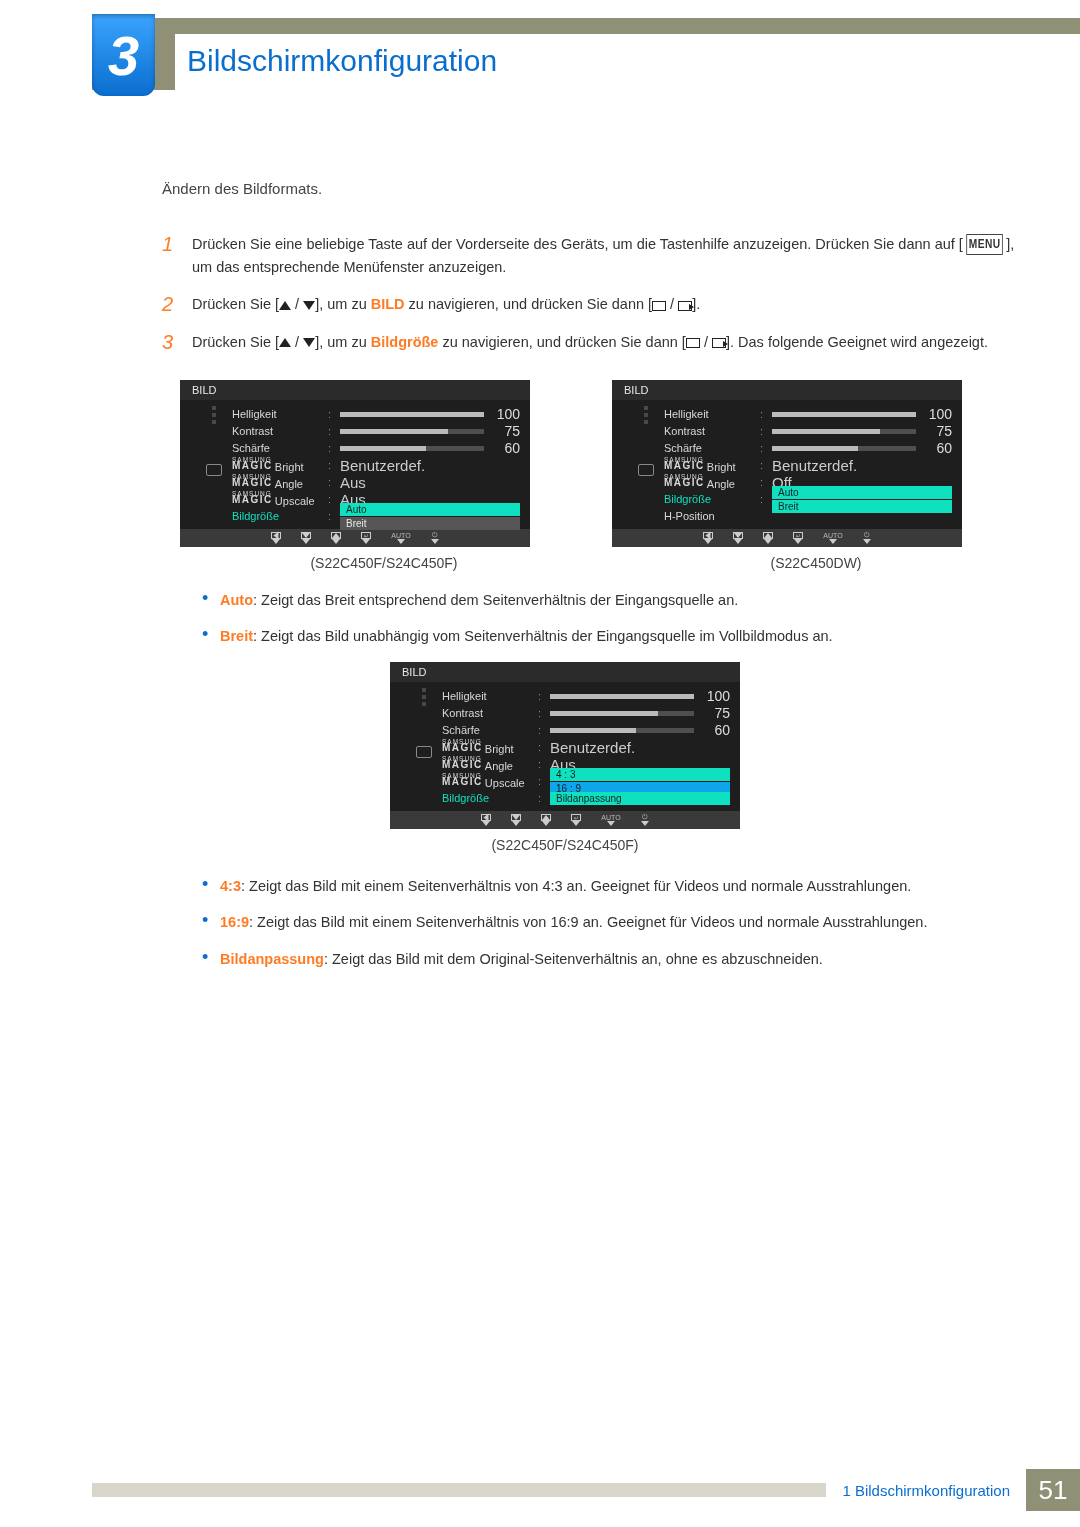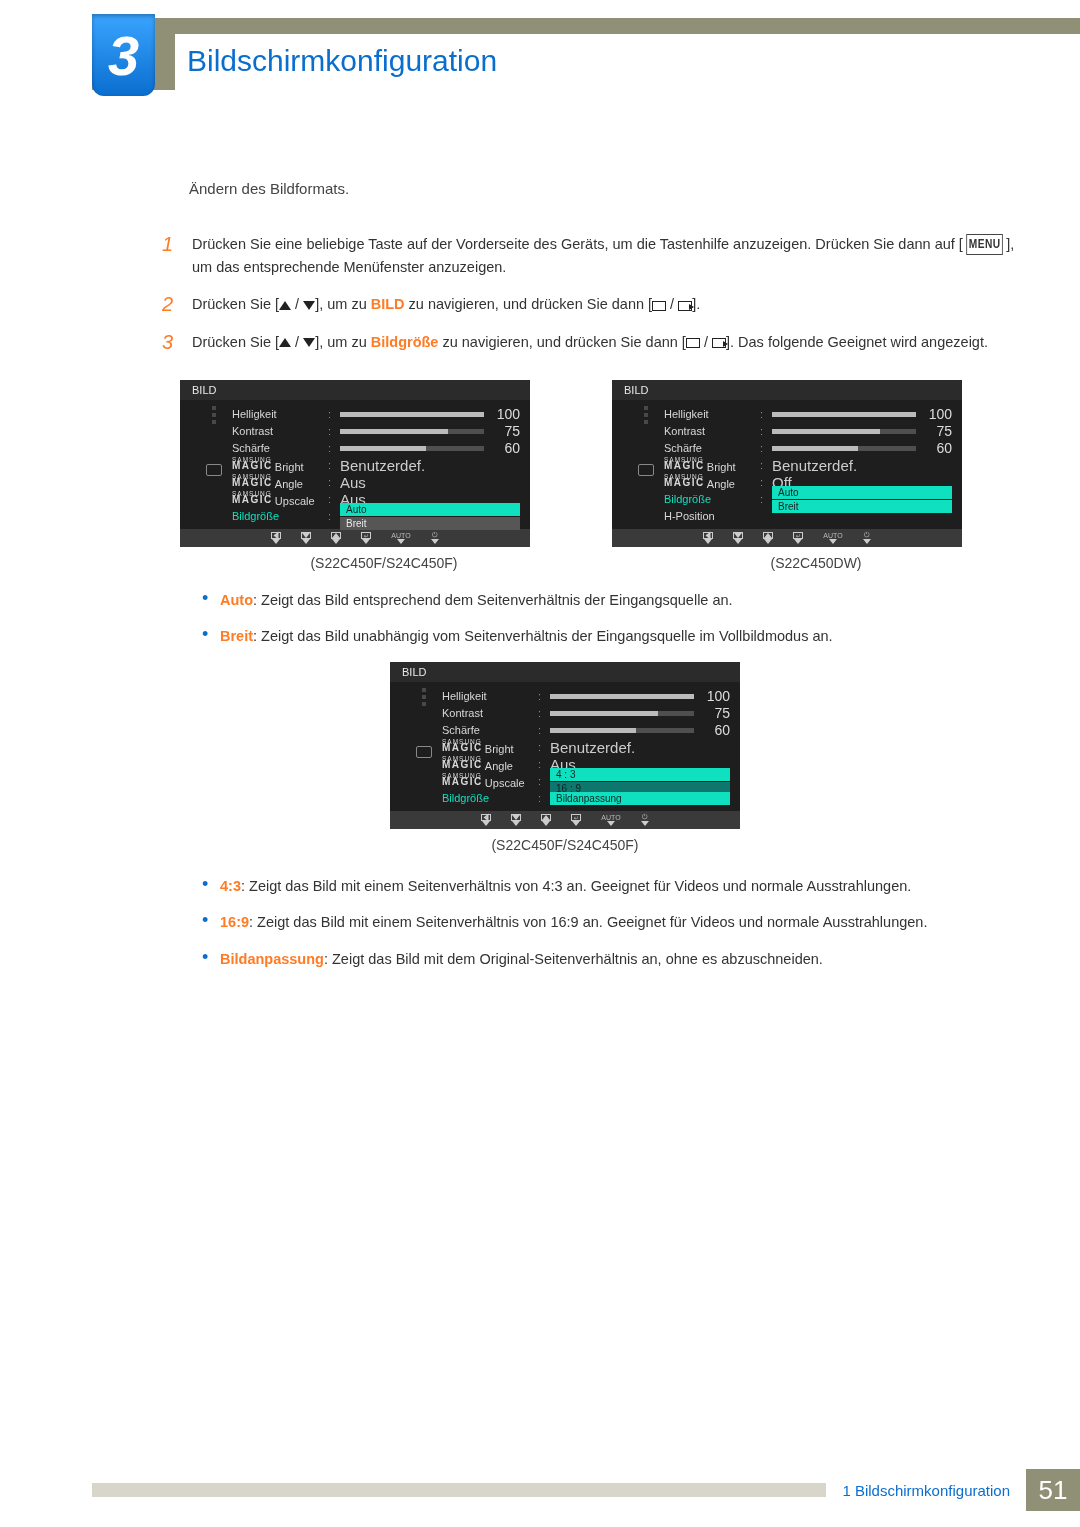--- a/index.html
+++ b/index.html
@@ -3,21 +3,21 @@
 <meta charset="utf-8">
 <style>
   * { box-sizing: border-box; margin: 0; padding: 0; }
   body { font-family: Arial, Helvetica, sans-serif; background: #fff; width: 1080px; height: 1527px; position: relative; color: #333; }
   .top-bar { position: absolute; top: 18px; left: 92px; right: 0; height: 72px; background: #909077; }
   .chapter-badge { position: absolute; top: 14px; left: 92px; width: 63px; height: 82px; background: linear-gradient(180deg,#3aa4ff,#0a6ecf); border-radius: 0 0 12px 12px; display: flex; align-items: center; justify-content: center; color: #fff; font-size: 56px; font-style: italic; font-weight: 700; box-shadow: 0 2px 4px rgba(0,0,0,.3) inset; }
   .chapter-title { position: absolute; top: 34px; left: 175px; right: 0; height: 56px; background: #fff; color: #0a6ecf; font-size: 30px; font-weight: 500; padding-left: 12px; padding-top: 10px; }
   .content { position: absolute; top: 180px; left: 110px; right: 60px; }
   .h1 { color: #0a6ecf; font-size: 28px; font-weight: 500; margin-bottom: 36px; }
   .h1 .num { margin-right: 28px; }
-  .intro { font-size: 15px; color: #444; margin-left: 79px; margin-bottom: 36px; }
+  .intro { font-size: 15px; color: #444; margin-left: 52px; margin-bottom: 36px; }
   .h2 { color: #0a6ecf; font-size: 18px; font-weight: 700; margin-left: 52px; margin-bottom: 20px; }
   .h2 .num { margin-right: 10px; }
   .steps { margin-left: 52px; }
   .step { display: flex; font-size: 14.5px; line-height: 1.6; margin-bottom: 14px; color: #333; }
   .step .n { width: 30px; flex: none; color: #ff7b24; font-size: 20px; font-style: italic; font-weight: 500; line-height: 1.1; }
   .step .t { flex: 1; }
   .bold-orange { font-weight: 700; color: #ff7b24; }
   .menu-icon { font-family: Arial; font-weight: 900; font-size: 12px; letter-spacing: .5px; border: 1px solid #444; padding: 0 2px; display: inline-block; transform: scaleX(.85); vertical-align: 1px; }
   .tri-up, .tri-dn { display: inline-block; width: 0; height: 0; vertical-align: middle; }
   .tri-up { border-left: 6px solid transparent; border-right: 6px solid transparent; border-bottom: 9px solid #222; }
@@ -298,21 +298,21 @@
             </div>
         </div>
       </div>
       <div class="panel-caption">(S22C450DW)</div>
     </div>
   </div>
 
   <div class="bullets">
     <div class="b">
         <div class="dot">•</div>
-        <div class="txt"><span class="bold-orange">Auto</span><span>: Zeigt das Bild entsprechend dem Seitenverhältnis der Eingangsquelle an.</span></div>
+        <div class="txt"><span class="bold-orange">Auto</span><span>: Zeigt das Breit entsprechend dem Seitenverhältnis der Eingangsquelle an.</span></div>
       </div>
     <div class="b">
         <div class="dot">•</div>
         <div class="txt"><span class="bold-orange">Breit</span><span>: Zeigt das Bild unabhängig vom Seitenverhältnis der Eingangsquelle im Vollbildmodus an.</span></div>
       </div>
   </div>
 
   <div class="center-panel">
     <div>
       <div class="osd">
@@ -359,21 +359,21 @@
             <div class="osd-row">
                 <span class="lab"><span class="magic">SAMSUNG<b>MAGIC</b></span><span>Angle</span></span>
                 <span class="sep">:</span>
                 <span class="val">Aus</span>
               </div>
             <div class="osd-row">
                 <span class="lab"><span class="magic">SAMSUNG<b>MAGIC</b></span><span>Upscale</span></span>
                 <span class="sep">:</span>
               <div class="opt-box">
                   <div class="opt sel">4 : 3</div>
-                  <div class="opt" style="background:#0f766e;color:#122">16 : 9</div>
+                  <div class="opt" style="background:#0ea5e9;color:#122">16 : 9</div>
                 </div>
             </div>
             <div class="osd-row">
                 <span class="lab hl-green">Bildgröße</span>
                 <span class="sep">:</span>
               <div class="opt-box">
                   <div class="opt" style="background:#0fe0c0;color:#122">Bildanpassung</div>
                 </div>
             </div>
           </div>

